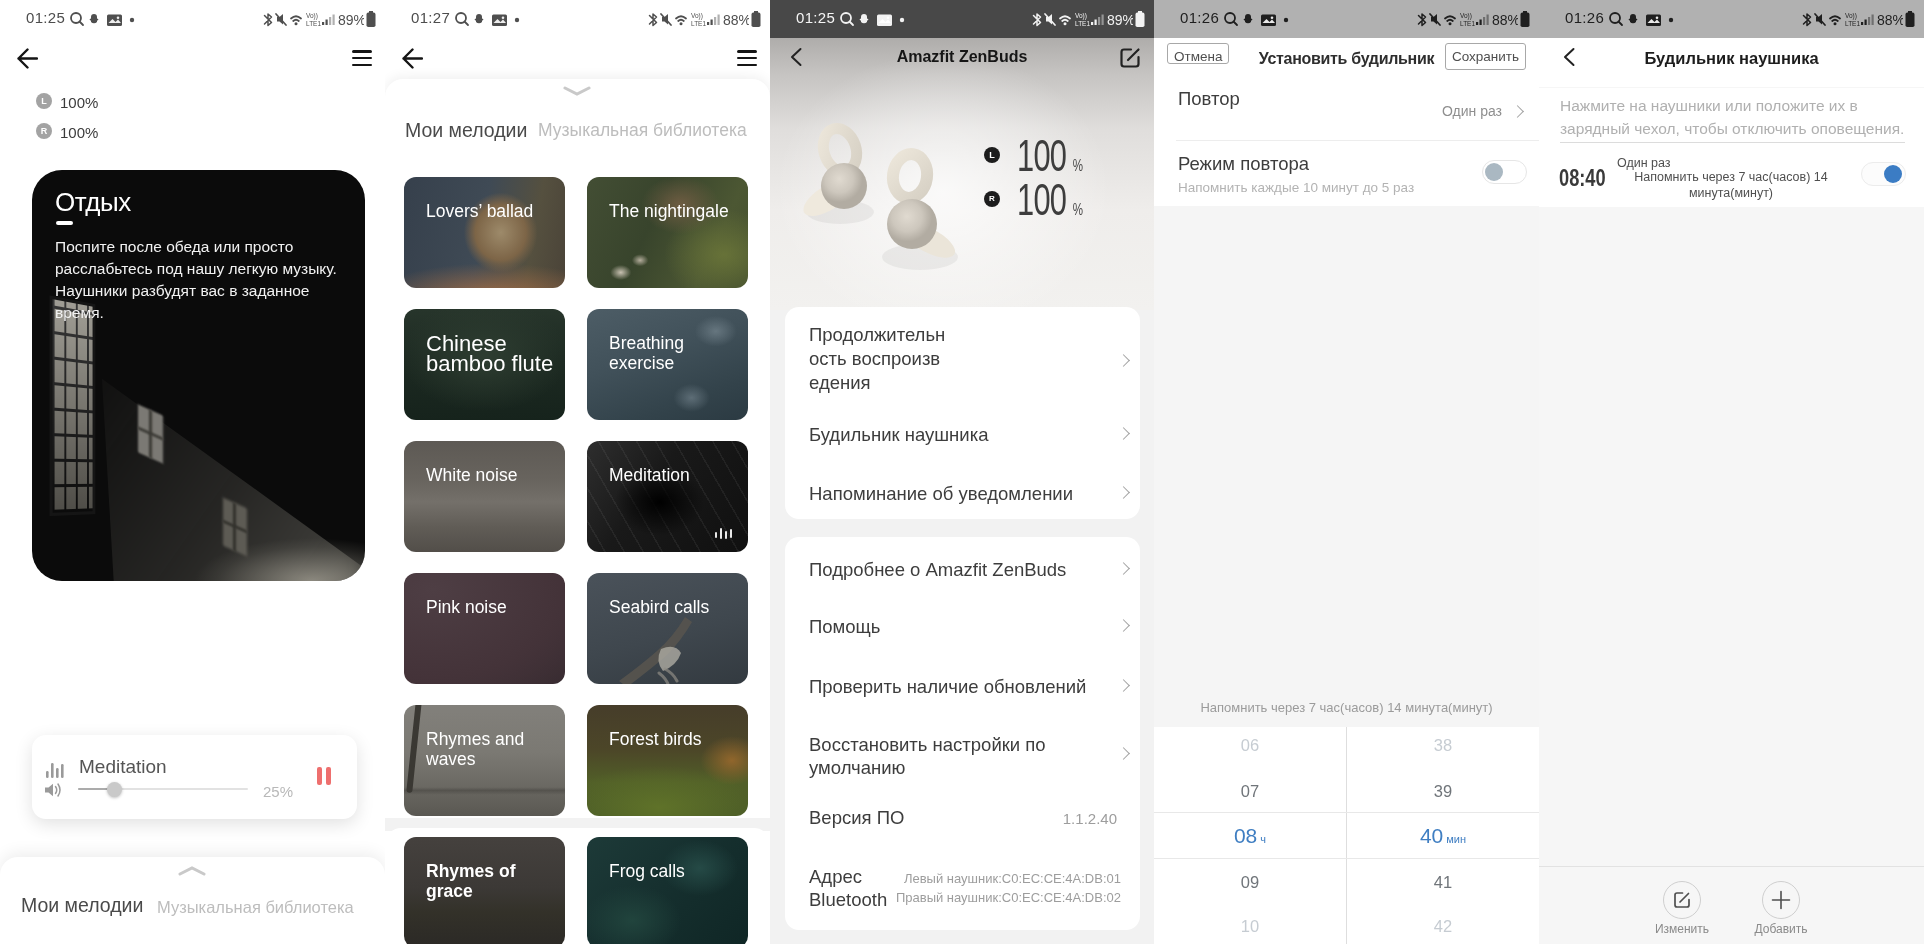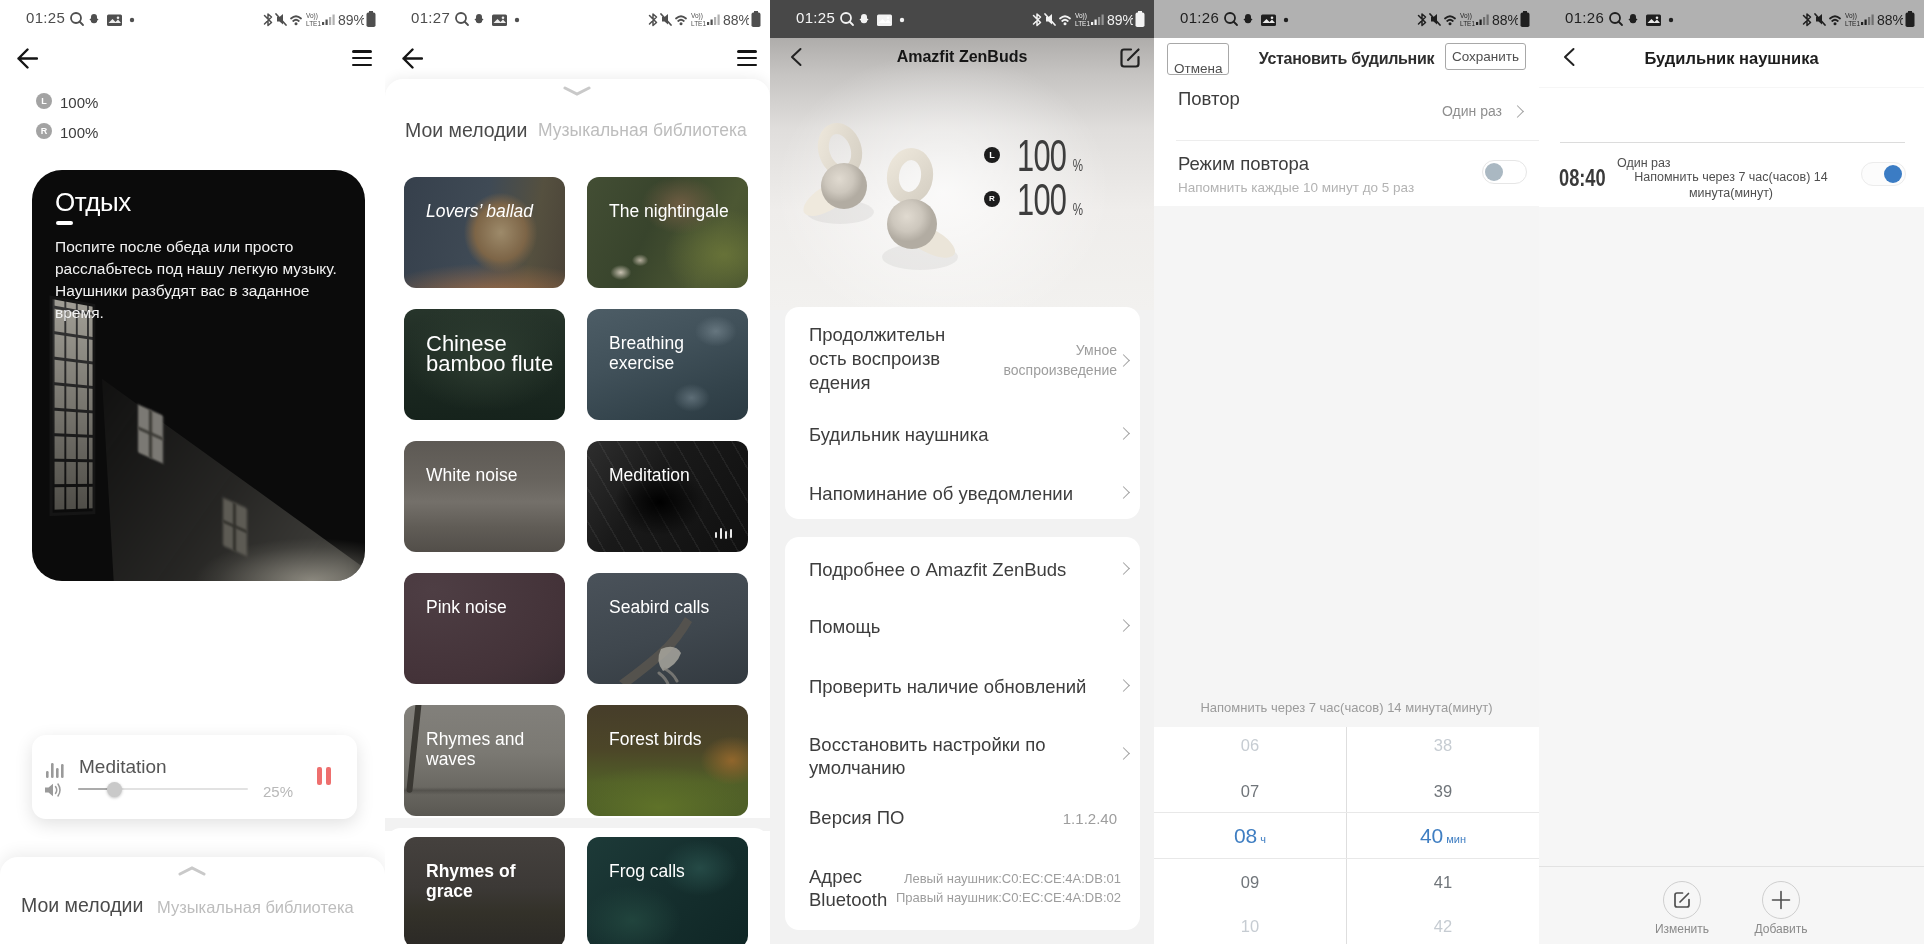--- a/index.html
+++ b/index.html
@@ -171,21 +171,21 @@
   <div class="abs" style="left:0;top:79px;width:385px;height:865px;background:#fff;border-radius:18px 18px 0 0;box-shadow:0 -3px 12px rgba(0,0,0,.06);"></div>
   <svg class="abs" style="left:178px;top:86px;" width="28" height="10" viewBox="0 0 28 10">
         <path d="M2 2 L14 8 L26 2" stroke="#c9c9c9" stroke-width="3" fill="none" stroke-linecap="round"></path>
       </svg>
   <div class="abs" style="left:20px;top:119px;font-size:19.5px;color:#4a4a4a;">Мои мелодии</div>
   <div class="abs" style="left:153px;top:120px;font-size:17.5px;color:#bdbdbd;">Музыкальная библиотека</div>
 
   <div class="abs" style="left:0;top:818px;width:385px;height:13px;background:#f2f2f2;"></div>
   <div class="abs" style="left:0;top:828px;width:385px;height:116px;background:#fff;border-radius:16px 16px 0 0;"></div>
   <div id="grid">
-        <div class="abs" style="left:19px;top:177px;width:161px;height:111px;border-radius:12px;overflow:hidden;background:radial-gradient(46px 50px at 60% 50%,#9d8a6a 0%,#7d6547 55%,rgba(0,0,0,0) 80%),radial-gradient(160px 45px at 55% 108%,#9c6b46 0%,rgba(0,0,0,0) 75%),linear-gradient(100deg,#36404c 0%,#3f4a55 48%,#55503f 78%,#4a4338 100%);font-style:italic;">
+        <div class="abs" style="left:19px;top:177px;width:161px;height:111px;border-radius:12px;overflow:hidden;background:radial-gradient(46px 50px at 60% 50%,#9d8a6a 0%,#7d6547 55%,rgba(0,0,0,0) 80%),radial-gradient(160px 45px at 55% 108%,#9c6b46 0%,rgba(0,0,0,0) 75%),linear-gradient(100deg,#36404c 0%,#3f4a55 48%,#55503f 78%,#4a4338 100%);">
           <div class="abs" style="left:22px;top:25px;width:137px;font-size:17.5px;line-height:19.5px;color:#fff;">Lovers’ ballad</div>
         </div>
         <div class="abs" style="left:202px;top:177px;width:161px;height:111px;border-radius:12px;overflow:hidden;background:radial-gradient(60px 45px at 58% 25%,#6e5c42 0%,rgba(0,0,0,0) 65%),radial-gradient(85px 65px at 85% 70%,#677238 0%,rgba(0,0,0,0) 70%),radial-gradient(14px 10px at 21% 86%,#c8c1b1 0%,rgba(0,0,0,0) 75%),radial-gradient(11px 8px at 33% 75%,#b5ae9d 0%,rgba(0,0,0,0) 75%),linear-gradient(115deg,#434e34 0%,#38442c 40%,#4c5733 75%,#444f2e 100%);">
           <div class="abs" style="left:22px;top:25px;width:137px;font-size:17.5px;line-height:19.5px;color:#fff;">The nightingale</div>
         </div>
         <div class="abs" style="left:19px;top:309px;width:161px;height:111px;border-radius:12px;overflow:hidden;background:radial-gradient(120px 80px at 50% 42%,#2e3d31 0%,rgba(0,0,0,0) 70%),linear-gradient(180deg,#27352b 0%,#1d2a22 45%,#16231c 100%);">
           <div class="abs" style="left:22px;top:25px;width:137px;font-size:22px;line-height:19.5px;color:#fff;">Chinese bamboo flute</div>
         </div>
         <div class="abs" style="left:202px;top:309px;width:161px;height:111px;border-radius:12px;overflow:hidden;background:radial-gradient(30px 22px at 80% 20%,#66767f 0%,rgba(0,0,0,0) 70%),radial-gradient(26px 20px at 65% 80%,#5d6d76 0%,rgba(0,0,0,0) 70%),linear-gradient(160deg,#4d5d66 0%,#41515a 40%,#33434b 75%,#2b3a42 100%);">
           <div class="abs" style="left:22px;top:25px;width:137px;font-size:17.5px;line-height:19.5px;color:#fff;">Breathing exercise</div>
@@ -302,21 +302,20 @@
     <circle cx="124" cy="114" r="25" fill="url(#budg)"></circle>
   </svg>
 
   <div class="abs" style="left:214px;top:147px;width:16px;height:16px;border-radius:50%;background:#1d1d1d;color:#fff;font-size:9px;font-weight:bold;text-align:center;line-height:16px;">L</div>
   <div class="abs" style="left:247px;top:131px;font-size:44px;color:#3d3d3d;letter-spacing:-1px;transform:scaleX(.70);transform-origin:left;">100<span style="font-size:16.5px;letter-spacing:0;color:#4a4a4a;">&nbsp;&nbsp;%</span></div>
   <div class="abs" style="left:214px;top:191px;width:16px;height:16px;border-radius:50%;background:#1d1d1d;color:#fff;font-size:8px;font-weight:bold;text-align:center;line-height:16px;">R</div>
   <div class="abs" style="left:247px;top:175px;font-size:44px;color:#3d3d3d;letter-spacing:-1px;transform:scaleX(.70);transform-origin:left;">100<span style="font-size:16.5px;letter-spacing:0;color:#4a4a4a;">&nbsp;&nbsp;%</span></div>
 
   <div class="abs" style="left:15px;top:307px;width:355px;height:212px;border-radius:14px;background:#fff;">
     <div class="abs" style="left:24px;top:16px;width:200px;font-size:18.5px;line-height:24px;color:#3d3d3d;">Продолжительн<br>ость воспроизв<br>едения</div>
-    <div class="abs" style="left:120px;top:33px;width:212px;text-align:right;font-size:14px;line-height:20px;color:#9d9d9d;">Умное<br>воспроизведение</div>
     <span class="chev abs" style="left:334px;top:49px;"></span>
     <div class="abs" style="left:24px;top:117px;font-size:18.5px;color:#3d3d3d;">Будильник наушника</div>
     <span class="chev abs" style="left:334px;top:122px;"></span>
     <div class="abs" style="left:24px;top:176px;font-size:18.5px;color:#3d3d3d;">Напоминание об уведомлении</div>
     <span class="chev abs" style="left:334px;top:181px;"></span>
   </div>
 
   <div class="abs" style="left:15px;top:537px;width:355px;height:393px;border-radius:14px;background:#fff;">
     <div class="abs" style="left:24px;top:22px;font-size:18.5px;color:#3d3d3d;">Подробнее о Amazfit ZenBuds</div>
     <span class="chev abs" style="left:334px;top:27px;"></span>
@@ -360,21 +359,21 @@
             <rect x="65.5" y="9.5" width="2.2" height="5.5" fill="#1f1f1f"></rect>
             <rect x="69" y="7" width="2.2" height="8" fill="#1f1f1f" opacity=".45"></rect>
             <rect x="72.5" y="4.5" width="2.2" height="10.5" fill="#1f1f1f" opacity=".45"></rect>
   <text x="78" y="14.5" font-size="14" fill="#1f1f1f" font-family="Liberation Sans">88%</text>
           </svg><svg width="12" height="18" viewBox="0 0 12 18" style="vertical-align:top;margin-left:1px;">
             <rect x="4" y="1" width="4" height="2" fill="#1f1f1f"></rect>
             <rect x="1.5" y="2.6" width="9" height="14.5" rx="1.8" fill="#1f1f1f"></rect>
           </svg></span>
       </div>
   <div class="abs" style="left:0;top:38px;width:385px;height:168px;background:#fff;"></div>
-  <div class="abs" style="left:13px;top:43px;height:32px;padding:12px 6px;border:1px solid #a8a8a8;border-radius:3px;font-size:13.5px;color:#4f4f4f;line-height:26px;background:#fff;">Отмена</div>
+  <div class="abs" style="left:13px;top:43px;height:21px;padding:0 6px;border:1px solid #a8a8a8;border-radius:3px;font-size:13.5px;color:#4f4f4f;line-height:26px;background:#fff;">Отмена</div>
   <div class="abs" style="left:0;top:50px;width:385px;text-align:center;font-size:16px;font-weight:bold;color:#2e2e2e;letter-spacing:-.3px;">Установить будильник</div>
   <div class="abs" style="right:13px;top:43px;height:27px;padding:0 6px;border:1px solid #a8a8a8;border-radius:3px;font-size:13.5px;color:#4f4f4f;line-height:26px;background:#fff;">Сохранить</div>
   <div class="abs" style="left:24px;top:88px;font-size:18.5px;color:#3d3d3d;">Повтор</div>
   <div class="abs" style="left:240px;top:105px;width:108px;text-align:right;font-size:14px;color:#8f8f8f;top:103px!important;">Один раз</div>
   <span class="chev abs" style="left:359px;top:107px;"></span>
   <div class="abs" style="left:22px;top:140px;width:363px;height:1px;background:#ededed;"></div>
   <div class="abs" style="left:24px;top:153px;font-size:18.5px;color:#3d3d3d;">Режим повтора</div>
   <div class="abs" style="left:24px;top:180px;font-size:13.5px;color:#b3b3b3;">Напомнить каждые 10 минут до 5 раз</div>
   <div class="abs" style="left:328px;top:160px;width:45px;height:24px;border-radius:12px;background:#fff;border:1.5px solid #e6e6e6;"></div>
   <div class="abs" style="left:331px;top:163px;width:18px;height:18px;border-radius:50%;background:#aab8c2;"></div>
@@ -428,20 +427,21 @@
             <rect x="4" y="1" width="4" height="2" fill="#1f1f1f"></rect>
             <rect x="1.5" y="2.6" width="9" height="14.5" rx="1.8" fill="#1f1f1f"></rect>
           </svg></span>
       </div>
   <div class="abs" style="left:0;top:38px;width:385px;height:49px;background:#fff;"></div>
   <svg class="abs" style="left:23px;top:47px;" width="14" height="20" viewBox="0 0 14 20">
         <path d="M11.5 2 L3 10 L11.5 18" stroke="#222" stroke-width="2" fill="none" stroke-linecap="round" stroke-linejoin="round"></path>
       </svg>
   <div class="abs" style="left:0;top:49px;width:385px;text-align:center;font-size:16.5px;font-weight:bold;color:#1d1d1d;">Будильник наушника</div>
   <div class="abs" style="left:0;top:88px;width:385px;height:119px;background:#fff;"></div>
+  <div class="abs" style="left:21px;top:95px;width:352px;font-size:15.5px;line-height:22.5px;color:#b0b0b0;">Нажмите на наушники или положите их в зарядный чехол, чтобы отключить оповещения.</div>
   <div class="abs" style="left:21px;top:142px;width:345px;height:1px;background:#dcdcdc;"></div>
   <div class="abs" style="left:20px;top:164px;font-size:24px;font-weight:bold;color:#3a3a3a;transform:scaleX(.76);transform-origin:left;">08:40</div>
   <div class="abs" style="left:78px;top:156px;font-size:12.5px;color:#4f4f4f;">Один раз</div>
   <div class="abs" style="left:78px;top:170px;width:228px;text-align:center;font-size:12.5px;line-height:15.5px;color:#4f4f4f;">Напомнить через 7 час(часов) 14 минута(минут)</div>
   <div class="abs" style="left:322px;top:162px;width:45px;height:24px;border-radius:12px;background:#fcfcfc;border:1.5px solid #ececec;"></div>
   <div class="abs" style="left:345px;top:165px;width:18px;height:18px;border-radius:50%;background:#3b7cc4;"></div>
 
   <div class="abs" style="left:0;top:866px;width:385px;height:1px;background:#e2e2e2;"></div>
   <div class="abs" style="left:124px;top:881px;width:38px;height:38px;border-radius:50%;border:1px solid #cfcfcf;"></div>
   <svg class="abs" style="left:133px;top:890px;" width="20" height="20" viewBox="0 0 20 20">

